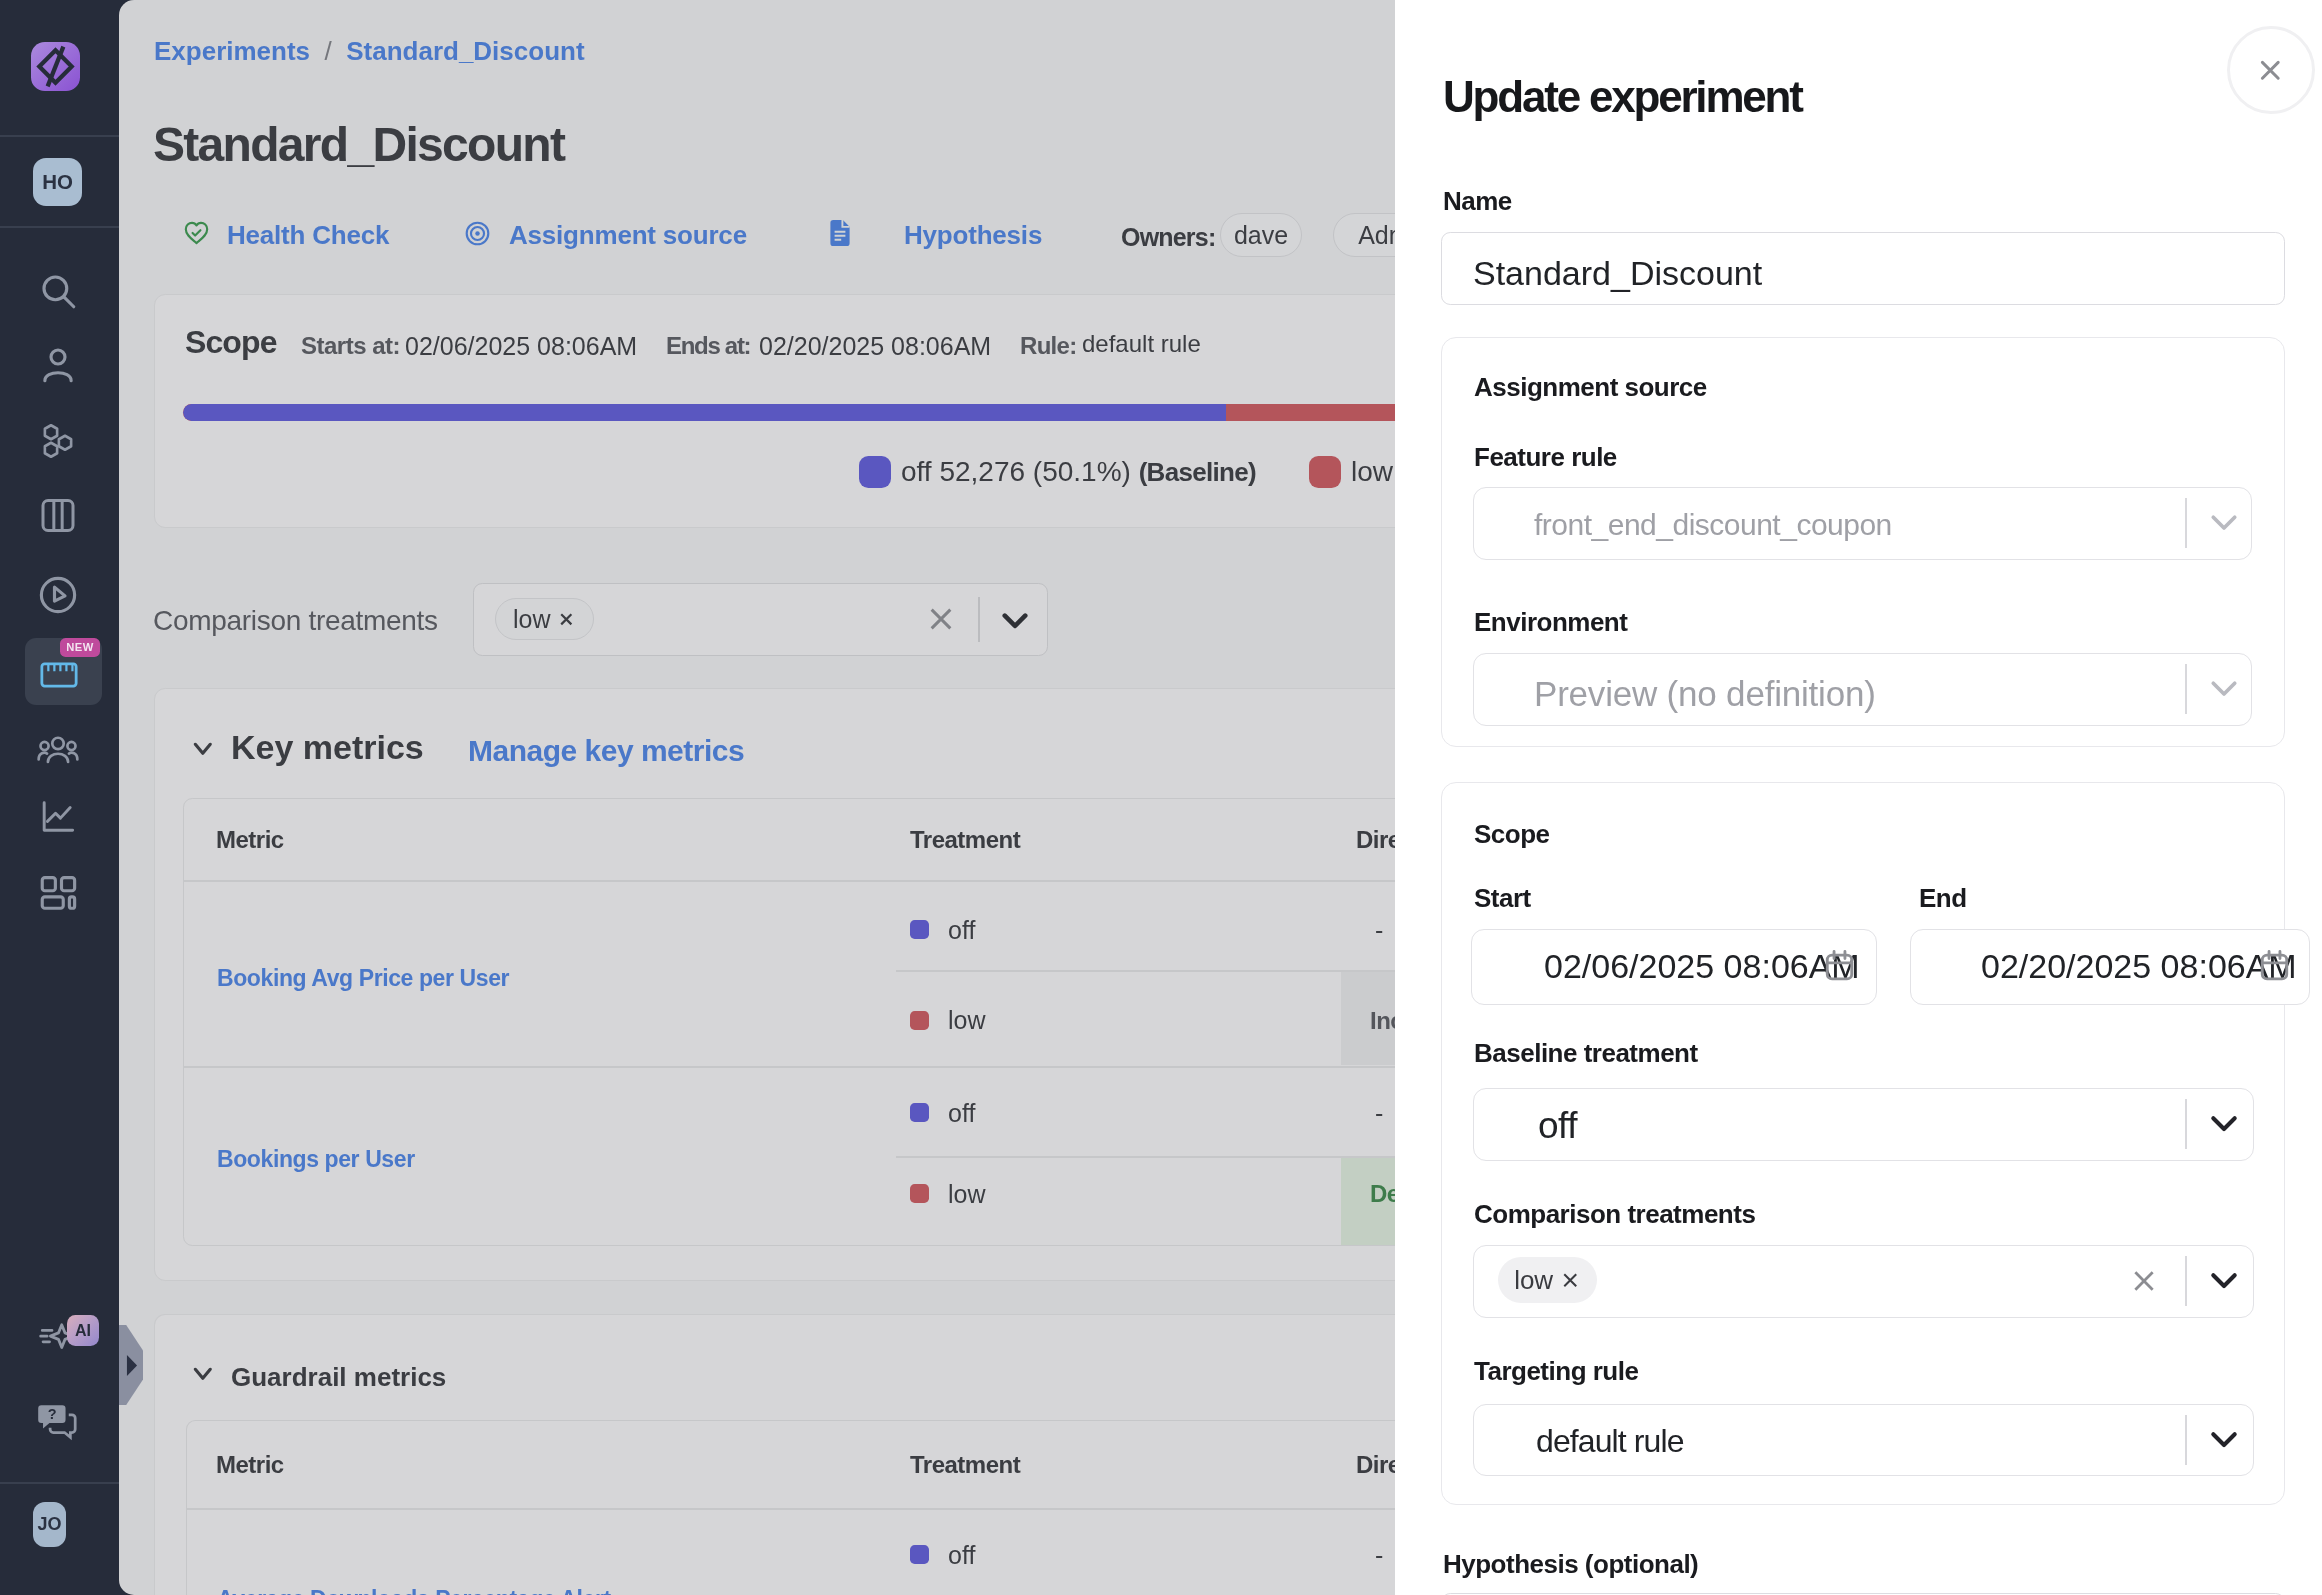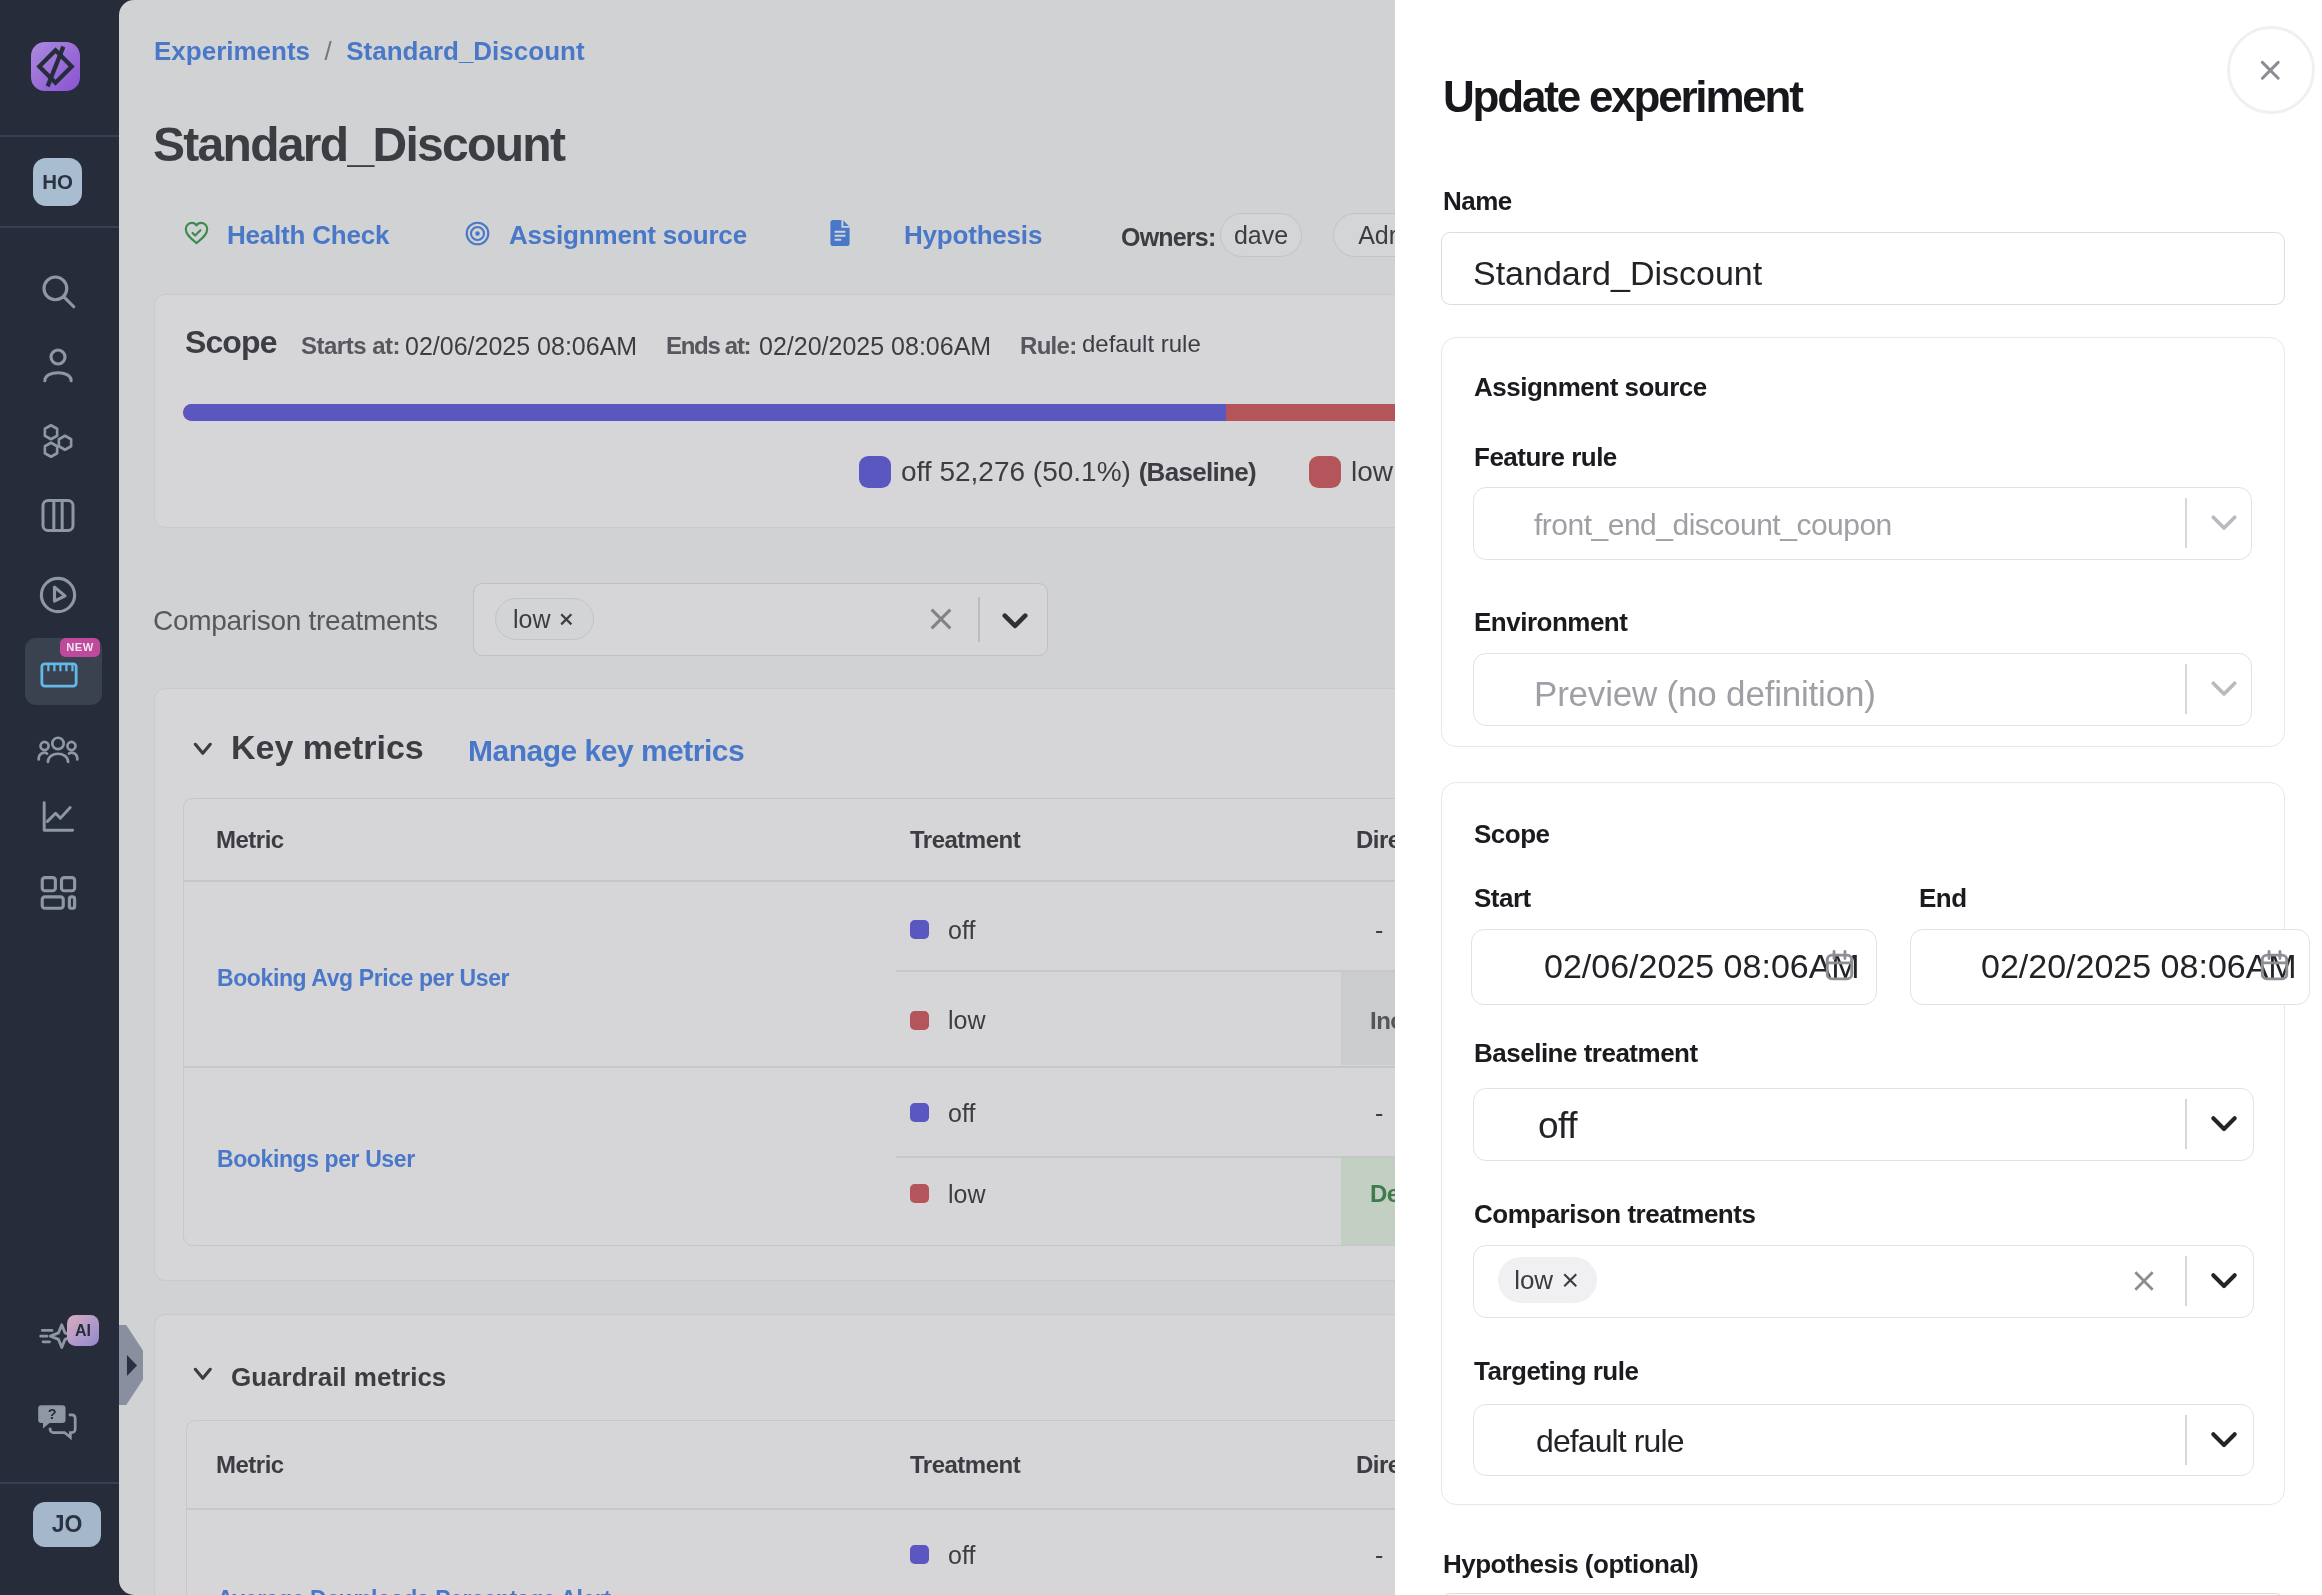--- a/index.html
+++ b/index.html
@@ -212,22 +212,22 @@
   <div class="abs" style="left:67px;top:1315px;width:32px;height:31px;border-radius:8.4px;
        background:linear-gradient(135deg,#d9aebc 0%,#b49cc8 50%,#9488cc 100%);
        display:flex;align-items:center;justify-content:center;color:#262c3a;font-weight:bold;font-size:16px">AI</div>
 
   <svg class="abs" style="left:38px;top:1402px" width="39" height="37" viewBox="0 0 24 23" fill="#8f96a4">
     <path d="M2 2 h13 a2 2 0 0 1 2 2 v7 a2 2 0 0 1 -2 2 h-8 l-4 3.4 v-3.4 h-1 a2 2 0 0 1 -2 -2 v-7 a2 2 0 0 1 2 -2 Z"></path>
     <path d="M19 8 h2 a2 2 0 0 1 2 2 v7 a2 2 0 0 1 -2 2 h-1 v3 l-3.6 -3 h-7 a2 2 0 0 1 -2 -2 v-1" fill="none" stroke="#8f96a4" stroke-width="1.7"></path>
     <text x="6" y="10.5" font-size="9" font-weight="bold" fill="#262c3a" font-family="Liberation Sans">?</text>
   </svg>
   <div class="abs" style="left:0;top:1482px;width:119px;height:1.9px;background:#383f4e"></div>
-  <div class="abs" style="left:33px;top:1502px;width:68px;height:45px;border-radius:12px;background:#a4b7cb;
-       display:flex;align-items:center;justify-content:center;color:#2b3242;font-weight:bold;font-size:23px">JO</div>
+  <div class="abs" style="left:33px;top:1502px;width:33px;height:45px;border-radius:12px;background:#a4b7cb;
+       display:flex;align-items:center;justify-content:center;color:#2b3242;font-weight:bold;font-size:18px">JO</div>
 
   <div class="abs" style="left:119px;top:1325px;width:24px;height:80px;background:#8a8fa0;
        clip-path:polygon(0 0, 30% 0, 100% 32%, 100% 68%, 30% 100%, 0 100%)"></div>
   <svg class="abs" style="left:126px;top:1354px" width="12" height="23" viewBox="0 0 13 25" fill="#2b3143">
     <path d="M1 1 L12 12.5 L1 24 Z"></path>
   </svg>
 </div>
 <div id="drawer">
   <div class="abs" style="left:832px;top:26px;width:88px;height:88px;border-radius:50%;border:3.7px solid #f0f0f2;background:#fff"></div>
   <svg class="abs" style="left:866px;top:61px" width="18.6" height="18.6" viewBox="0 0 20 20">

